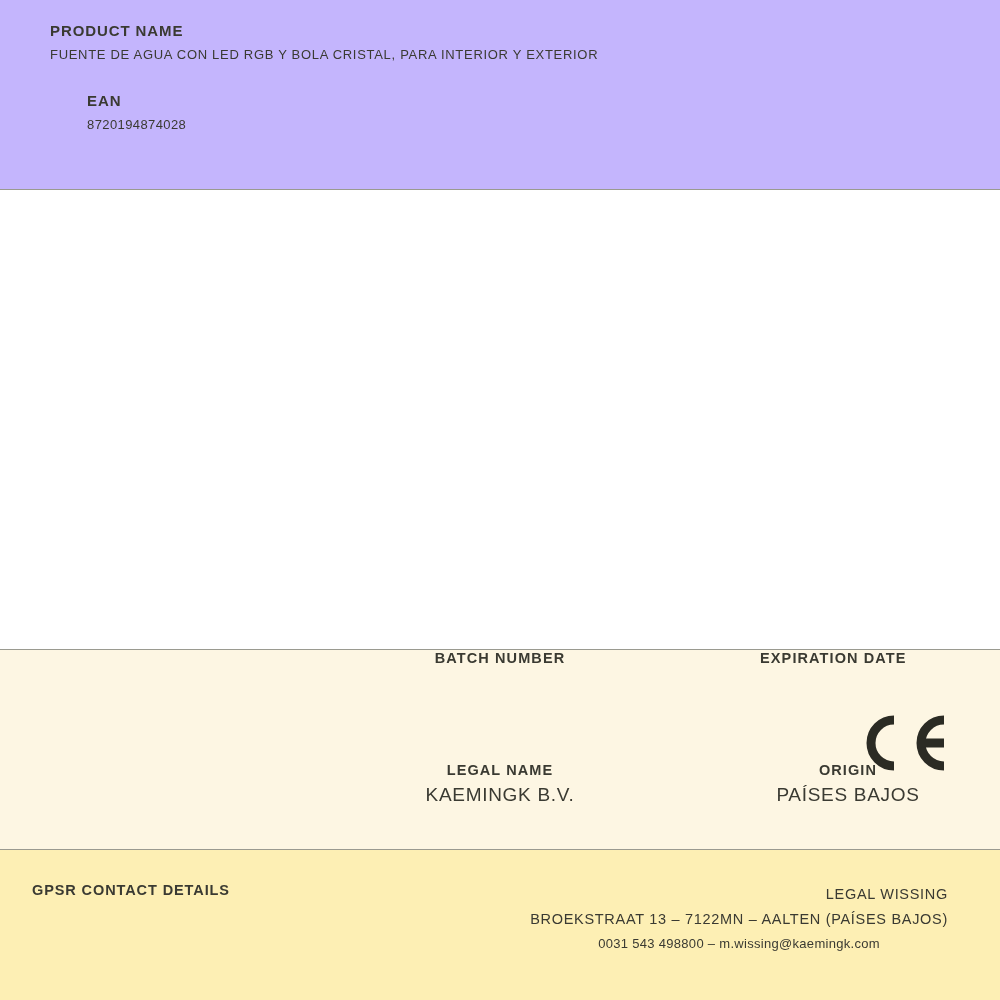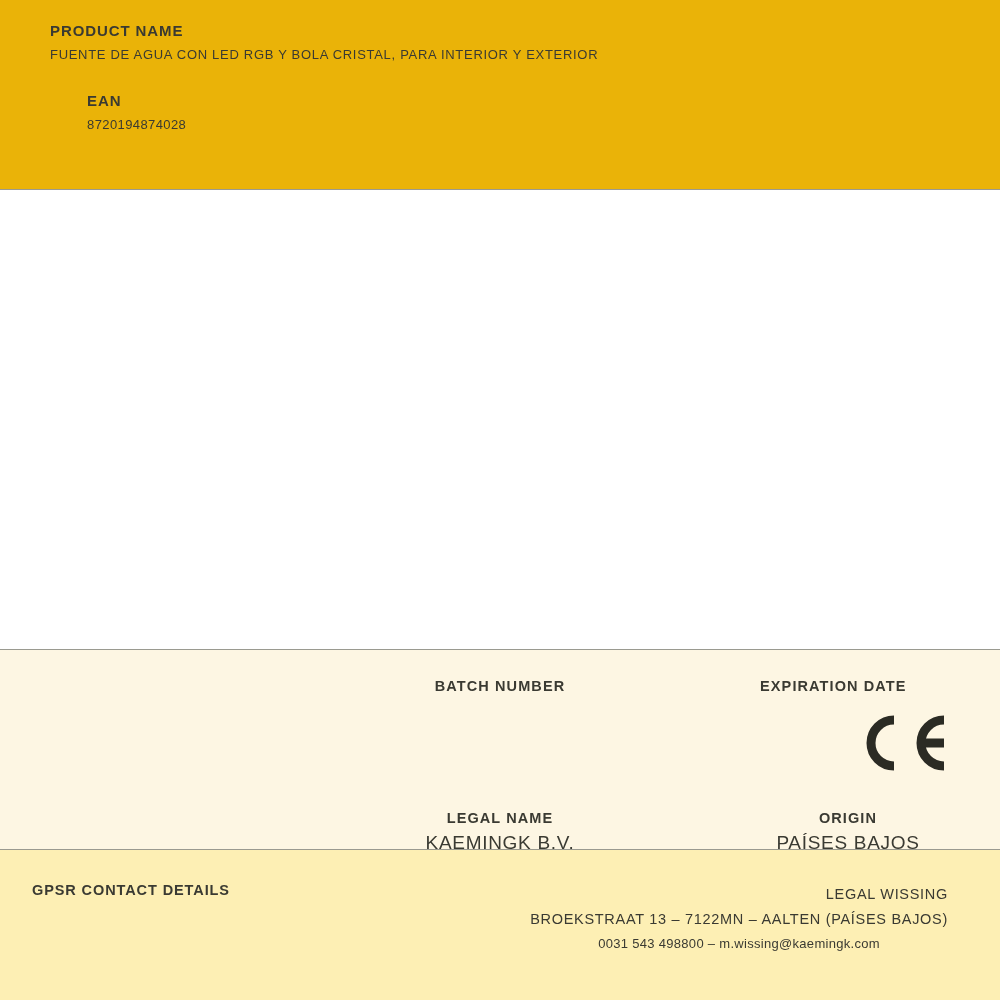--- a/index.html
+++ b/index.html
@@ -17,21 +17,21 @@
   .sheet {
     width: 1000px;
     height: 1000px;
     display: flex;
     flex-direction: column;
     position: relative;
   }
 
   
   .top-section {
-    background: #eab308;
+    background: #c4b5fd;
     padding: 22px 50px 4px 50px;
     box-sizing: border-box;
     border-bottom: 1px solid #9a9a90;
     height: 190px;
   }
   .field-label {
     font-size: 15px;
     font-weight: bold;
     letter-spacing: 0.9px;
     color: #3a3a32;
@@ -63,21 +63,20 @@
     position: relative;
   }
 
   
   .info-section {
     background: #fdf6e3;
     border-bottom: 1px solid #9a9a90;
     height: 200px;
     box-sizing: border-box;
     position: relative;
-    padding-top: 28px;
   }
   .info-row {
     display: flex;
     width: 100%;
   }
   .info-cell {
     width: 33.3333%;
     text-align: center;
     box-sizing: border-box;
   }
@@ -89,21 +88,21 @@
     margin: 0;
   }
   .info-value {
     font-size: 19px;
     letter-spacing: 0.7px;
     color: #3a3a32;
     margin: 6px 0 0 0;
     min-height: 18px;
   }
   .info-row-second {
-    margin-top: 92px;
+    margin-top: 72px;
     gap: 44px;
   }
   .ce-mark {
     position: absolute;
     right: 52px;
     top: 62px;
     width: 90px;
     height: 62px;
   }
 

